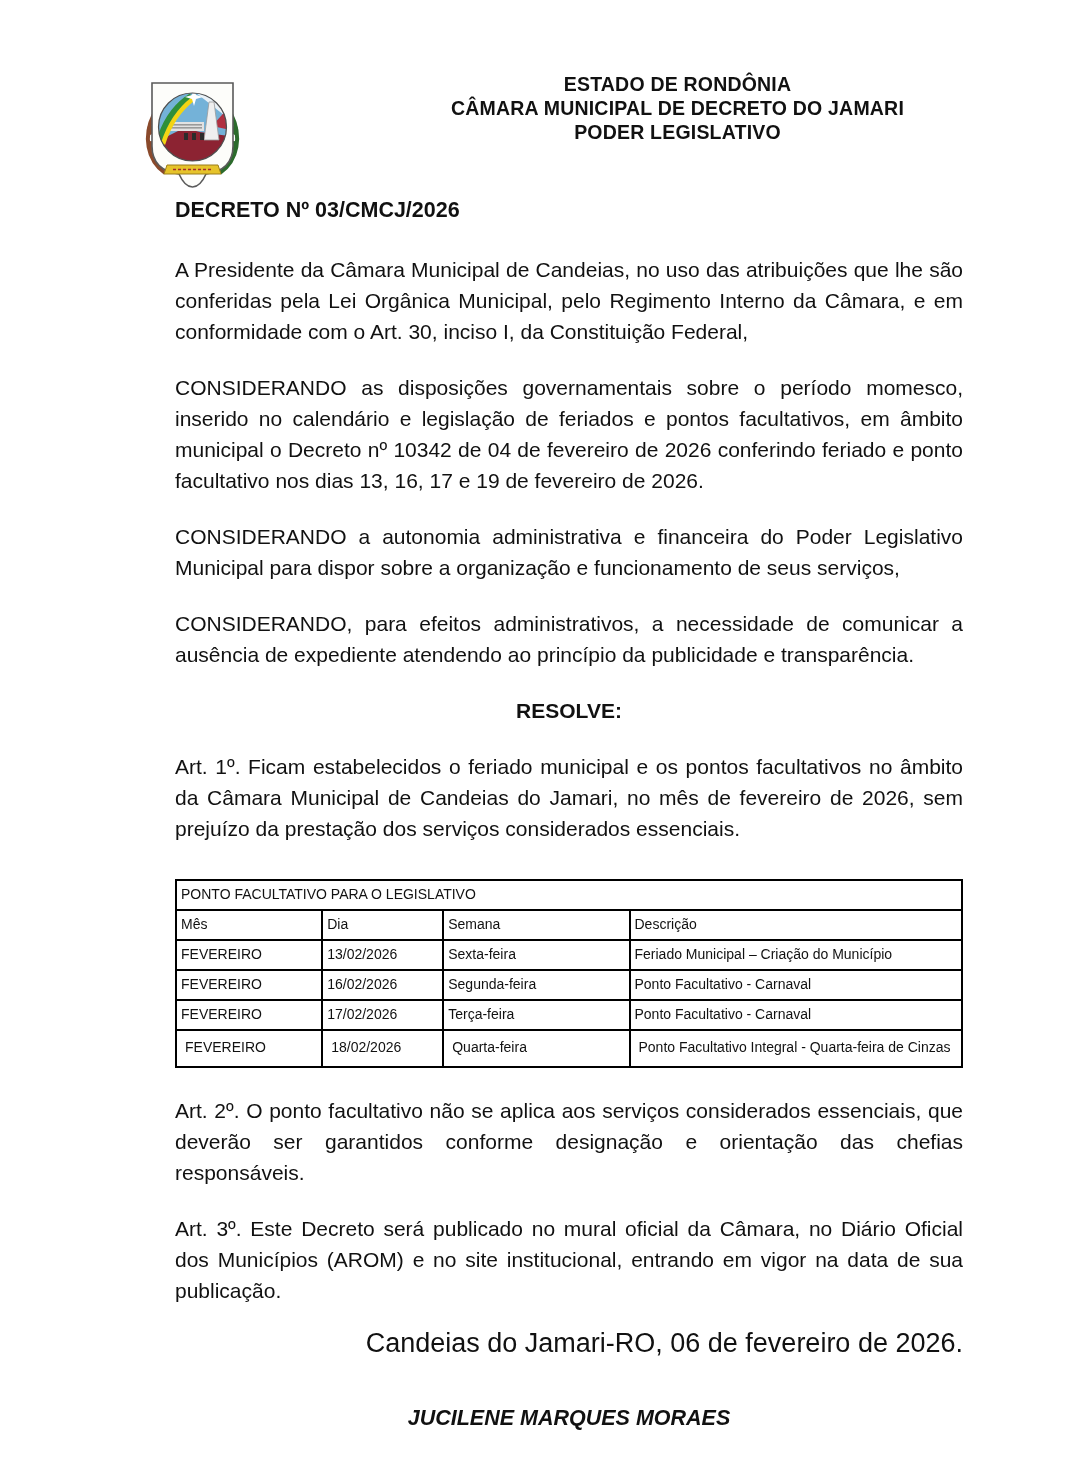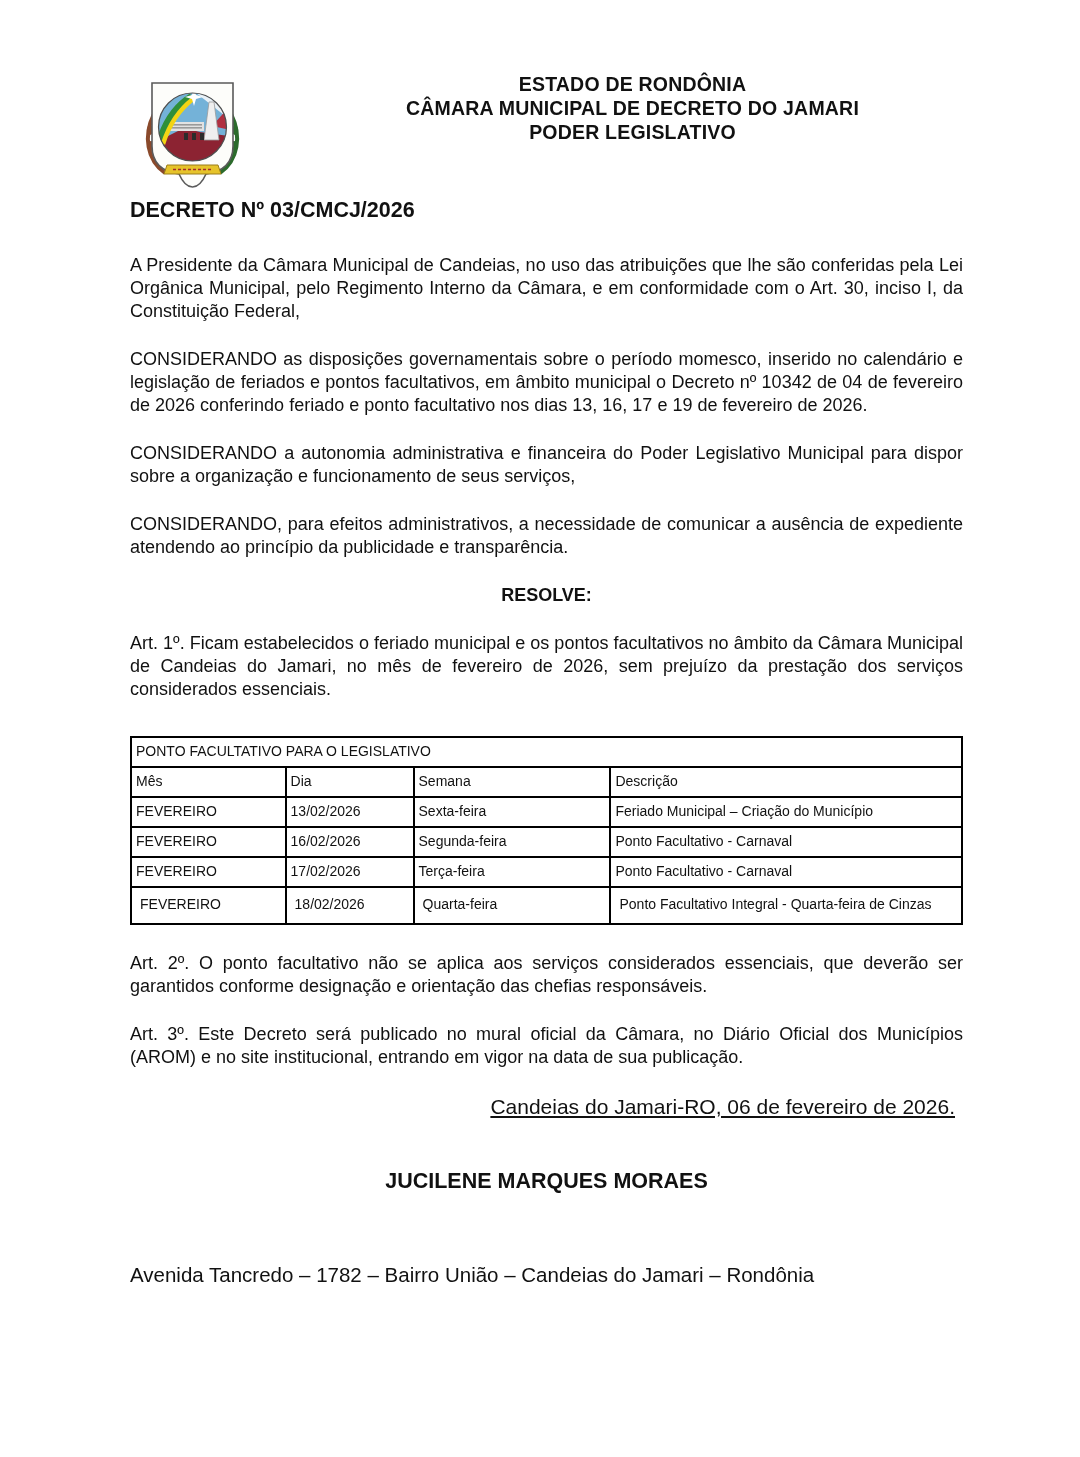--- a/index.html
+++ b/index.html
@@ -5,20 +5,21 @@
   * { box-sizing: border-box; }
   html, body { margin: 0; padding: 0; background: #ffffff; }
   .page {
     position: relative;
     width: 1080px;
     height: 1457px;
     background: #ffffff;
     color: #111111;
     font-family: "Liberation Sans", sans-serif;
     overflow: hidden;
+    padding-left: 45px;
   }
   .content { padding: 0 117px 0 130px; }
 
   
   .coat {
     position: absolute;
     left: 140px; top: 78px;
     width: 105px; height: 112px;
   }
   .org {
@@ -34,32 +35,31 @@
 
   .title {
     margin: 54px 0 31px 0;
     font-size: 21.5px;
     font-weight: 700;
     line-height: 25px;
   }
 
   p.para {
     margin: 0 0 25px 0;
-    font-size: 18px;
-    line-height: 23px;
+    font-size: 21px;
+    line-height: 31px;
     text-align: justify;
   }
   p.resolve { font-weight: 700; text-align: center; }
 
   .dateline {
-    margin: 8px;
-    font-size: 21px;
+    margin: 0;
+    font-size: 27px;
     line-height: 25px;
     text-align: right;
-    text-decoration: underline;
   }
 
   table.holidays {
     width: 100%;
     border-collapse: collapse;
     margin: 35px 0 27px 0;
     font-size: 14px;
     line-height: 25px;
     border-radius: 14px;
   }
@@ -68,20 +68,21 @@
     padding: 1px 6px 2px 4px;
     vertical-align: top;
   }
   table.holidays td.desc { text-align: justify; }
   table.holidays tr.lastrow td { padding-top: 4px; padding-bottom: 6px; padding-left: 8px; }
 
   .sig-name {
     margin: 49px 0 0 0;
     text-align: center;
     font-weight: 700;
+    font-style: italic;
     font-size: 21.5px;
     line-height: 26px;
   }
   .sig-role {
     margin: 0;
     text-align: center;
     font-size: 21px;
     line-height: 25px;
   }
 

